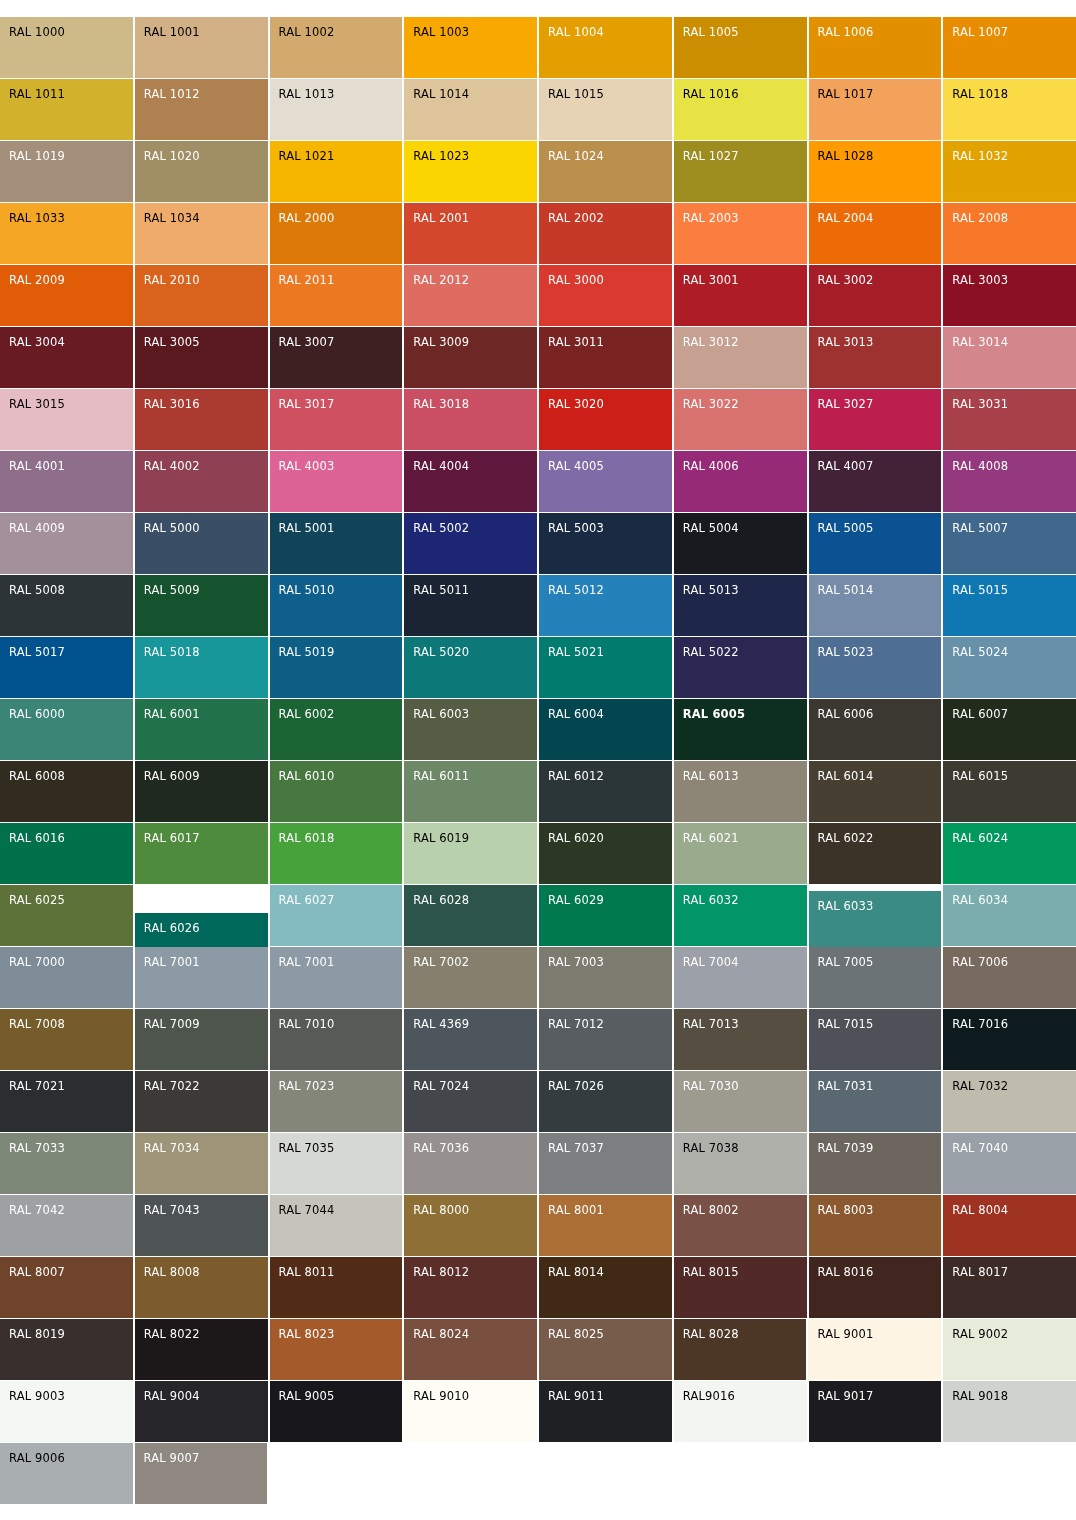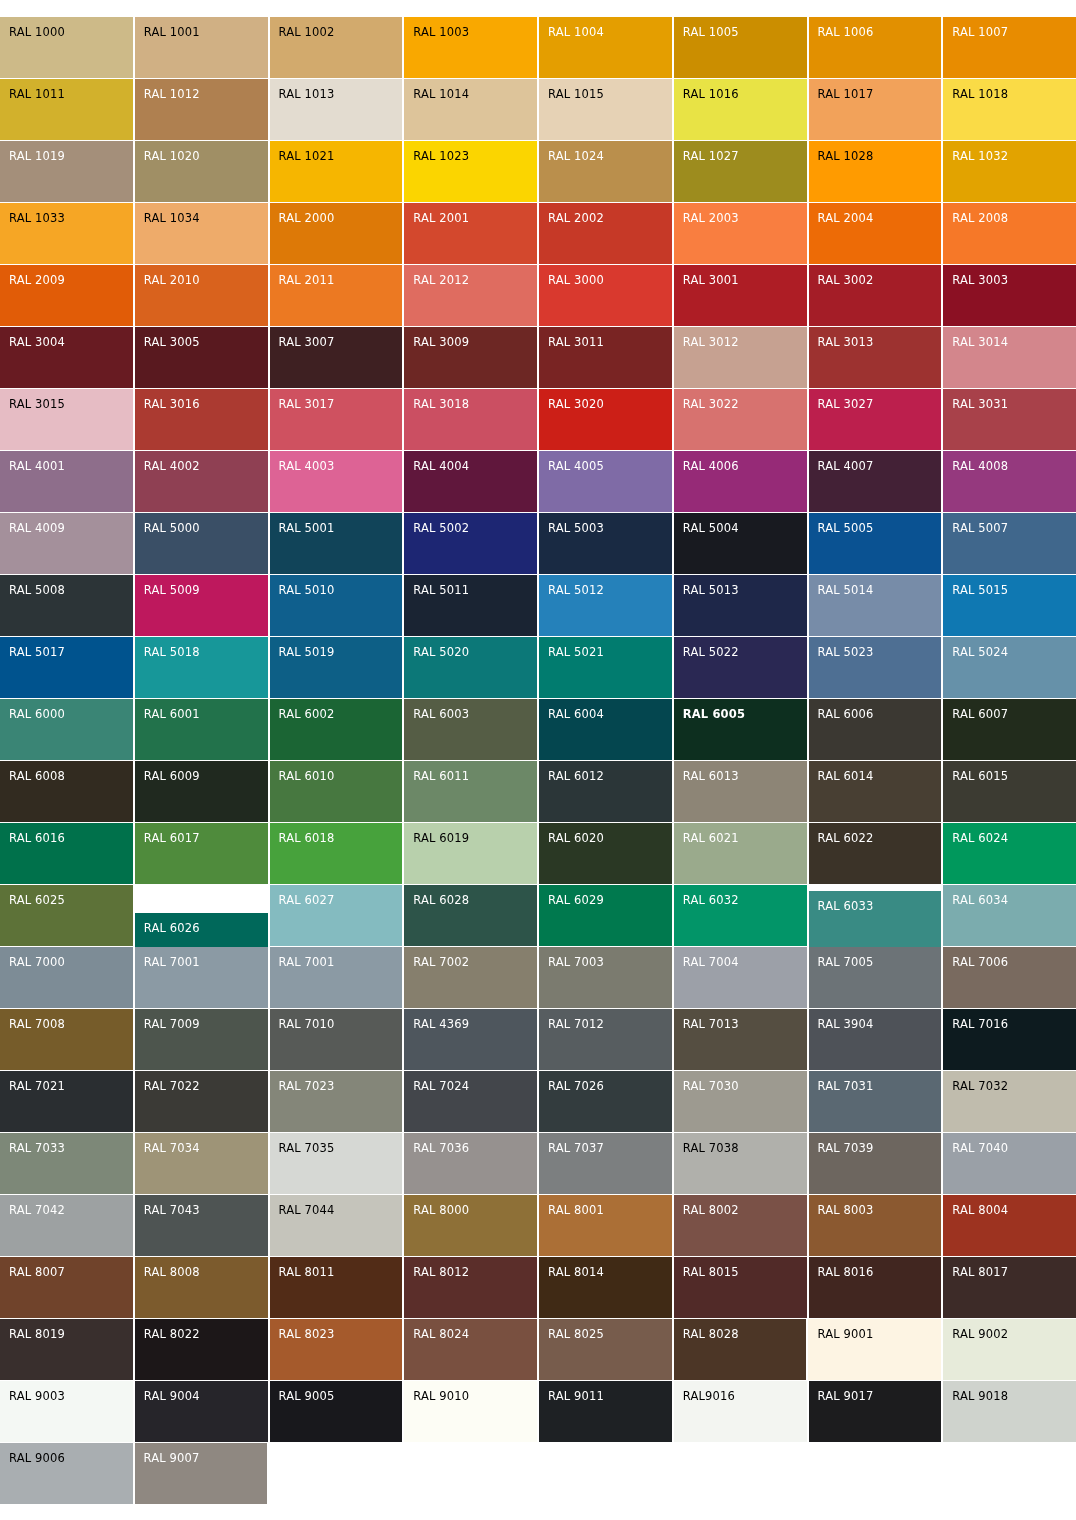--- a/index.html
+++ b/index.html
@@ -287,21 +287,21 @@
         <span class="label">RAL 5005</span>
       </div>
       <div class="swatch txt-light" style="background: rgb(64, 103, 140);">
         <span class="label">RAL 5007</span>
       </div>
     </div>
     <div class="row">
       <div class="swatch txt-light" style="background: rgb(44, 52, 55);">
         <span class="label">RAL 5008</span>
       </div>
-      <div class="swatch txt-light" style="background: #be185d;">
+      <div class="swatch txt-light" style="background: #14532d;">
         <span class="label">RAL 5009</span>
       </div>
       <div class="swatch txt-light" style="background: rgb(15, 95, 141);">
         <span class="label">RAL 5010</span>
       </div>
       <div class="swatch txt-light" style="background: rgb(26, 36, 51);">
         <span class="label">RAL 5011</span>
       </div>
       <div class="swatch txt-light" style="background: rgb(37, 129, 186);">
         <span class="label">RAL 5012</span>
@@ -485,21 +485,21 @@
       <div class="swatch txt-light" style="background: rgb(78, 86, 93);">
         <span class="label">RAL 4369</span>
       </div>
       <div class="swatch txt-light" style="background: rgb(87, 93, 96);">
         <span class="label">RAL 7012</span>
       </div>
       <div class="swatch txt-light" style="background: rgb(85, 78, 65);">
         <span class="label">RAL 7013</span>
       </div>
       <div class="swatch txt-light" style="background: rgb(78, 82, 88);">
-        <span class="label">RAL 3904</span>
+        <span class="label">RAL 7015</span>
       </div>
       <div class="swatch txt-light" style="background: rgb(13, 27, 31);">
         <span class="label">RAL 7016</span>
       </div>
     </div>
     <div class="row">
       <div class="swatch txt-light" style="background: rgb(42, 46, 49);">
         <span class="label">RAL 7021</span>
       </div>
       <div class="swatch txt-light" style="background: rgb(59, 58, 54);">

